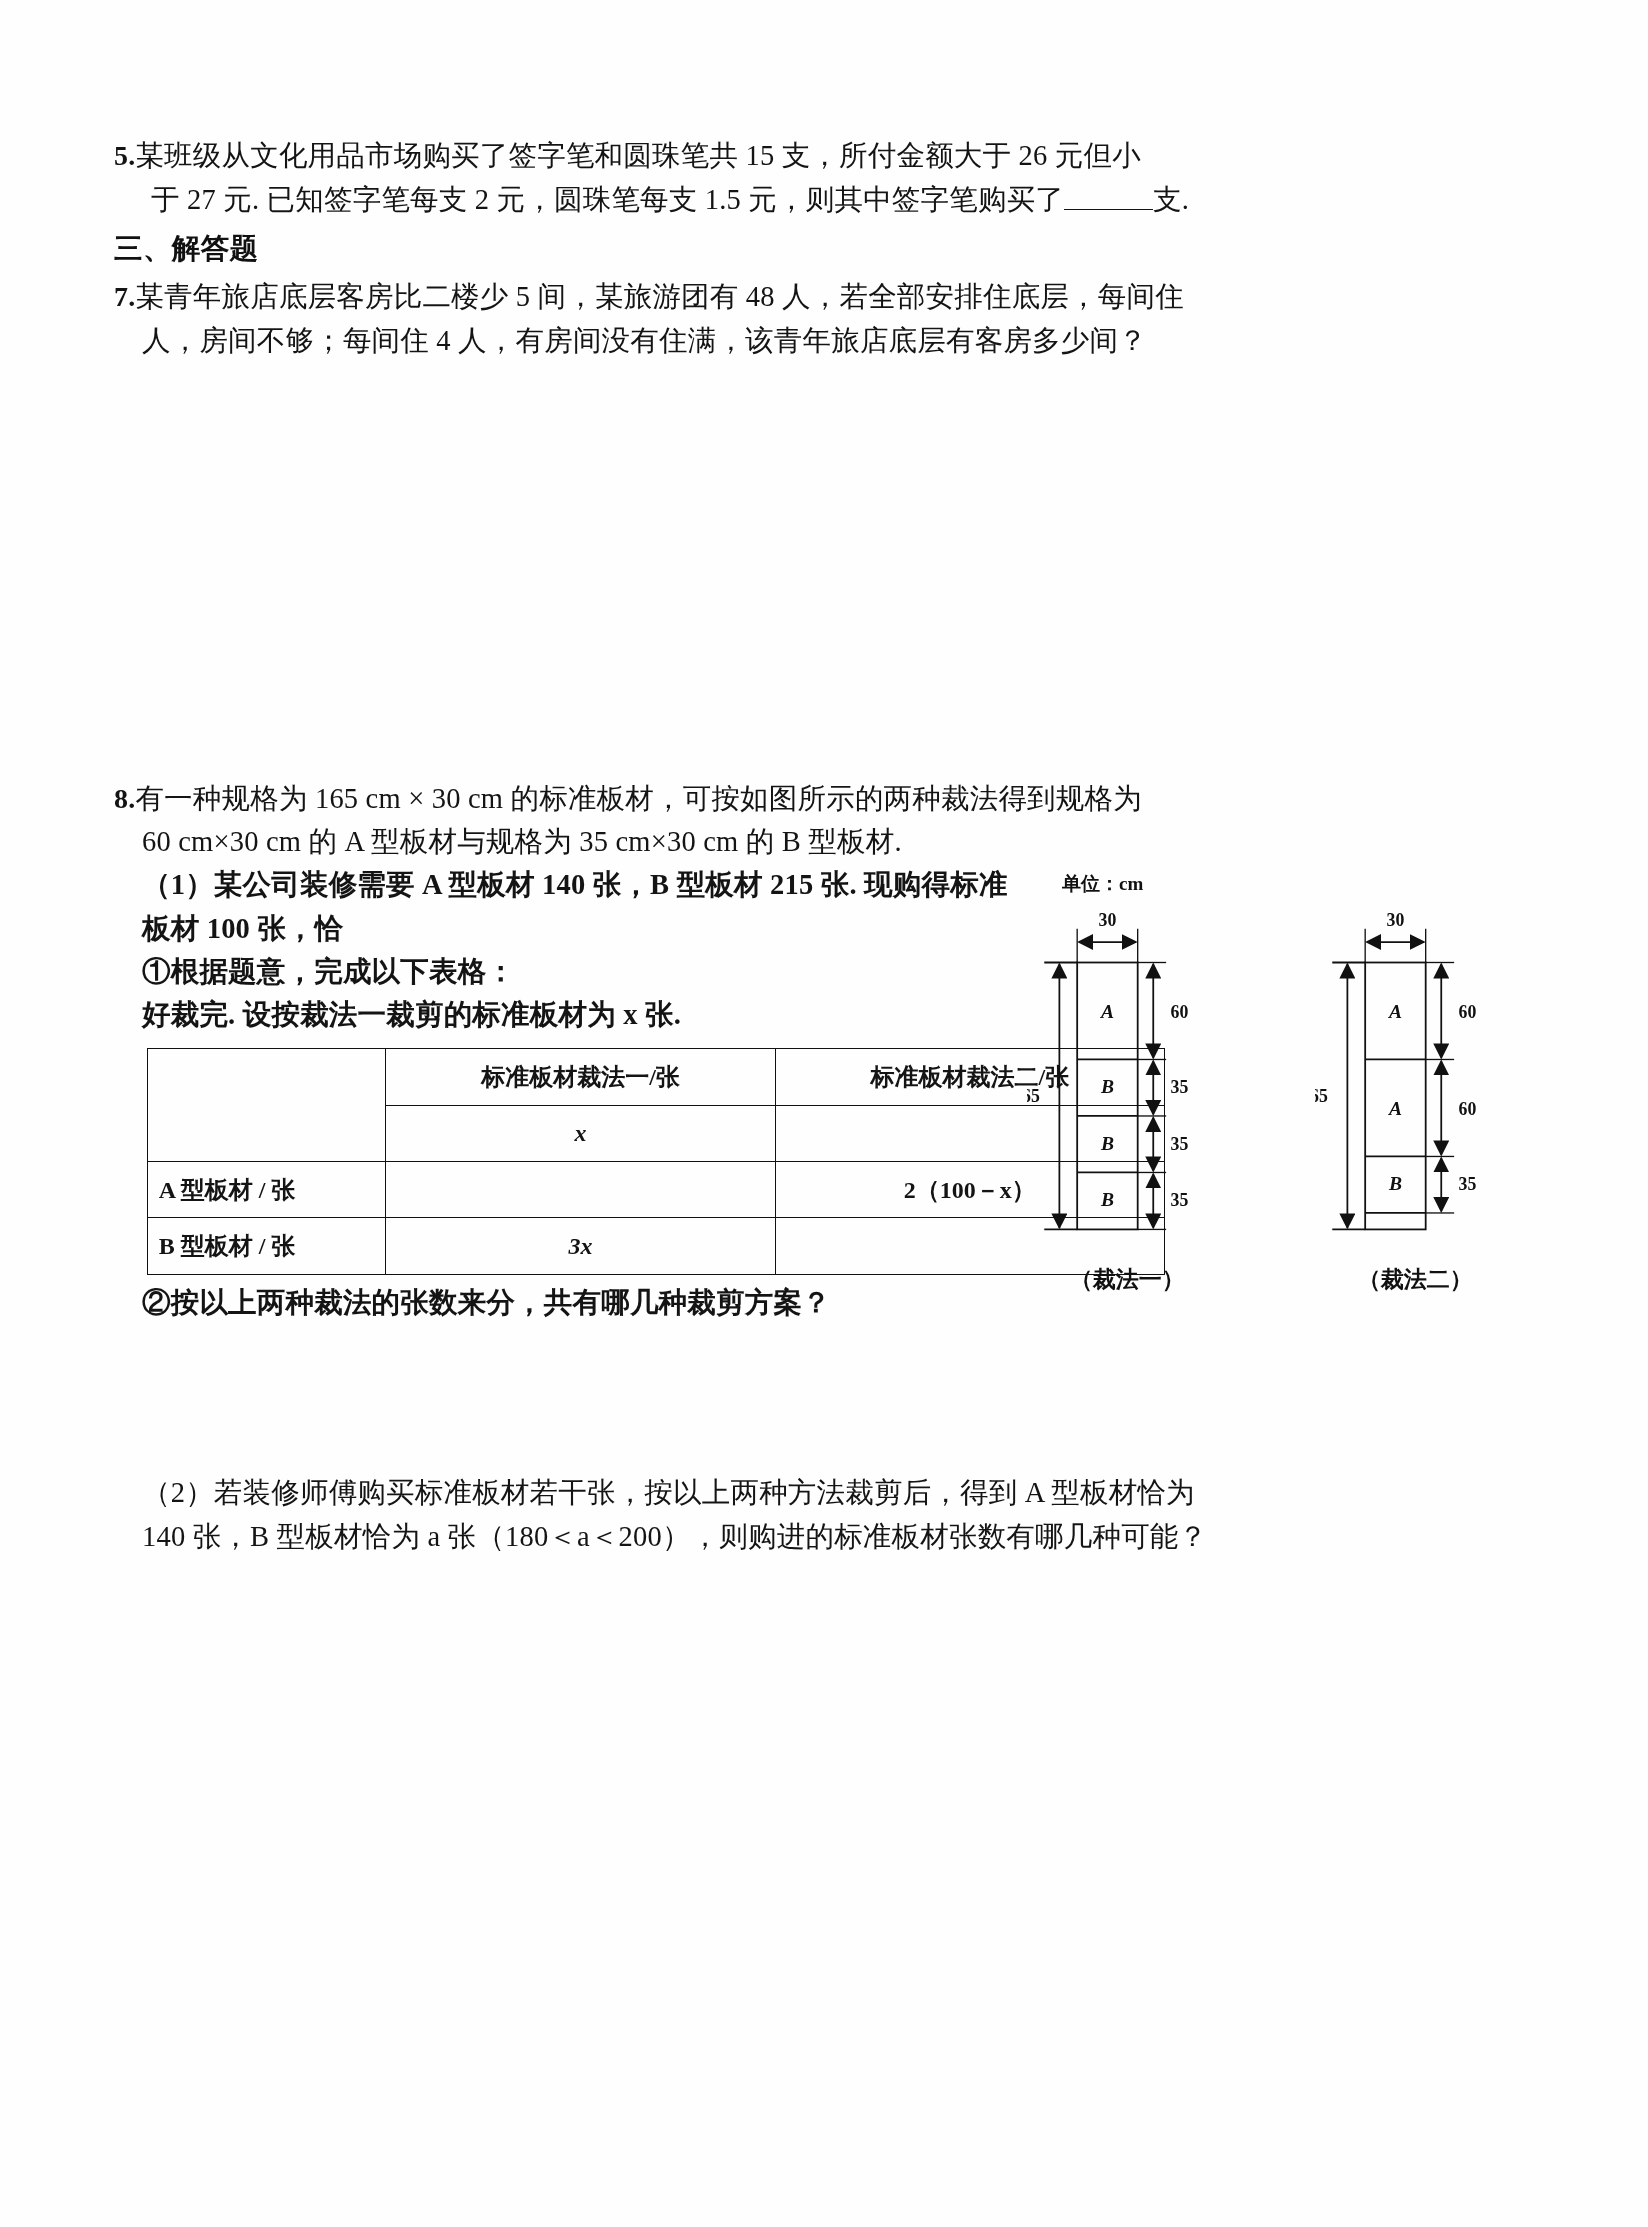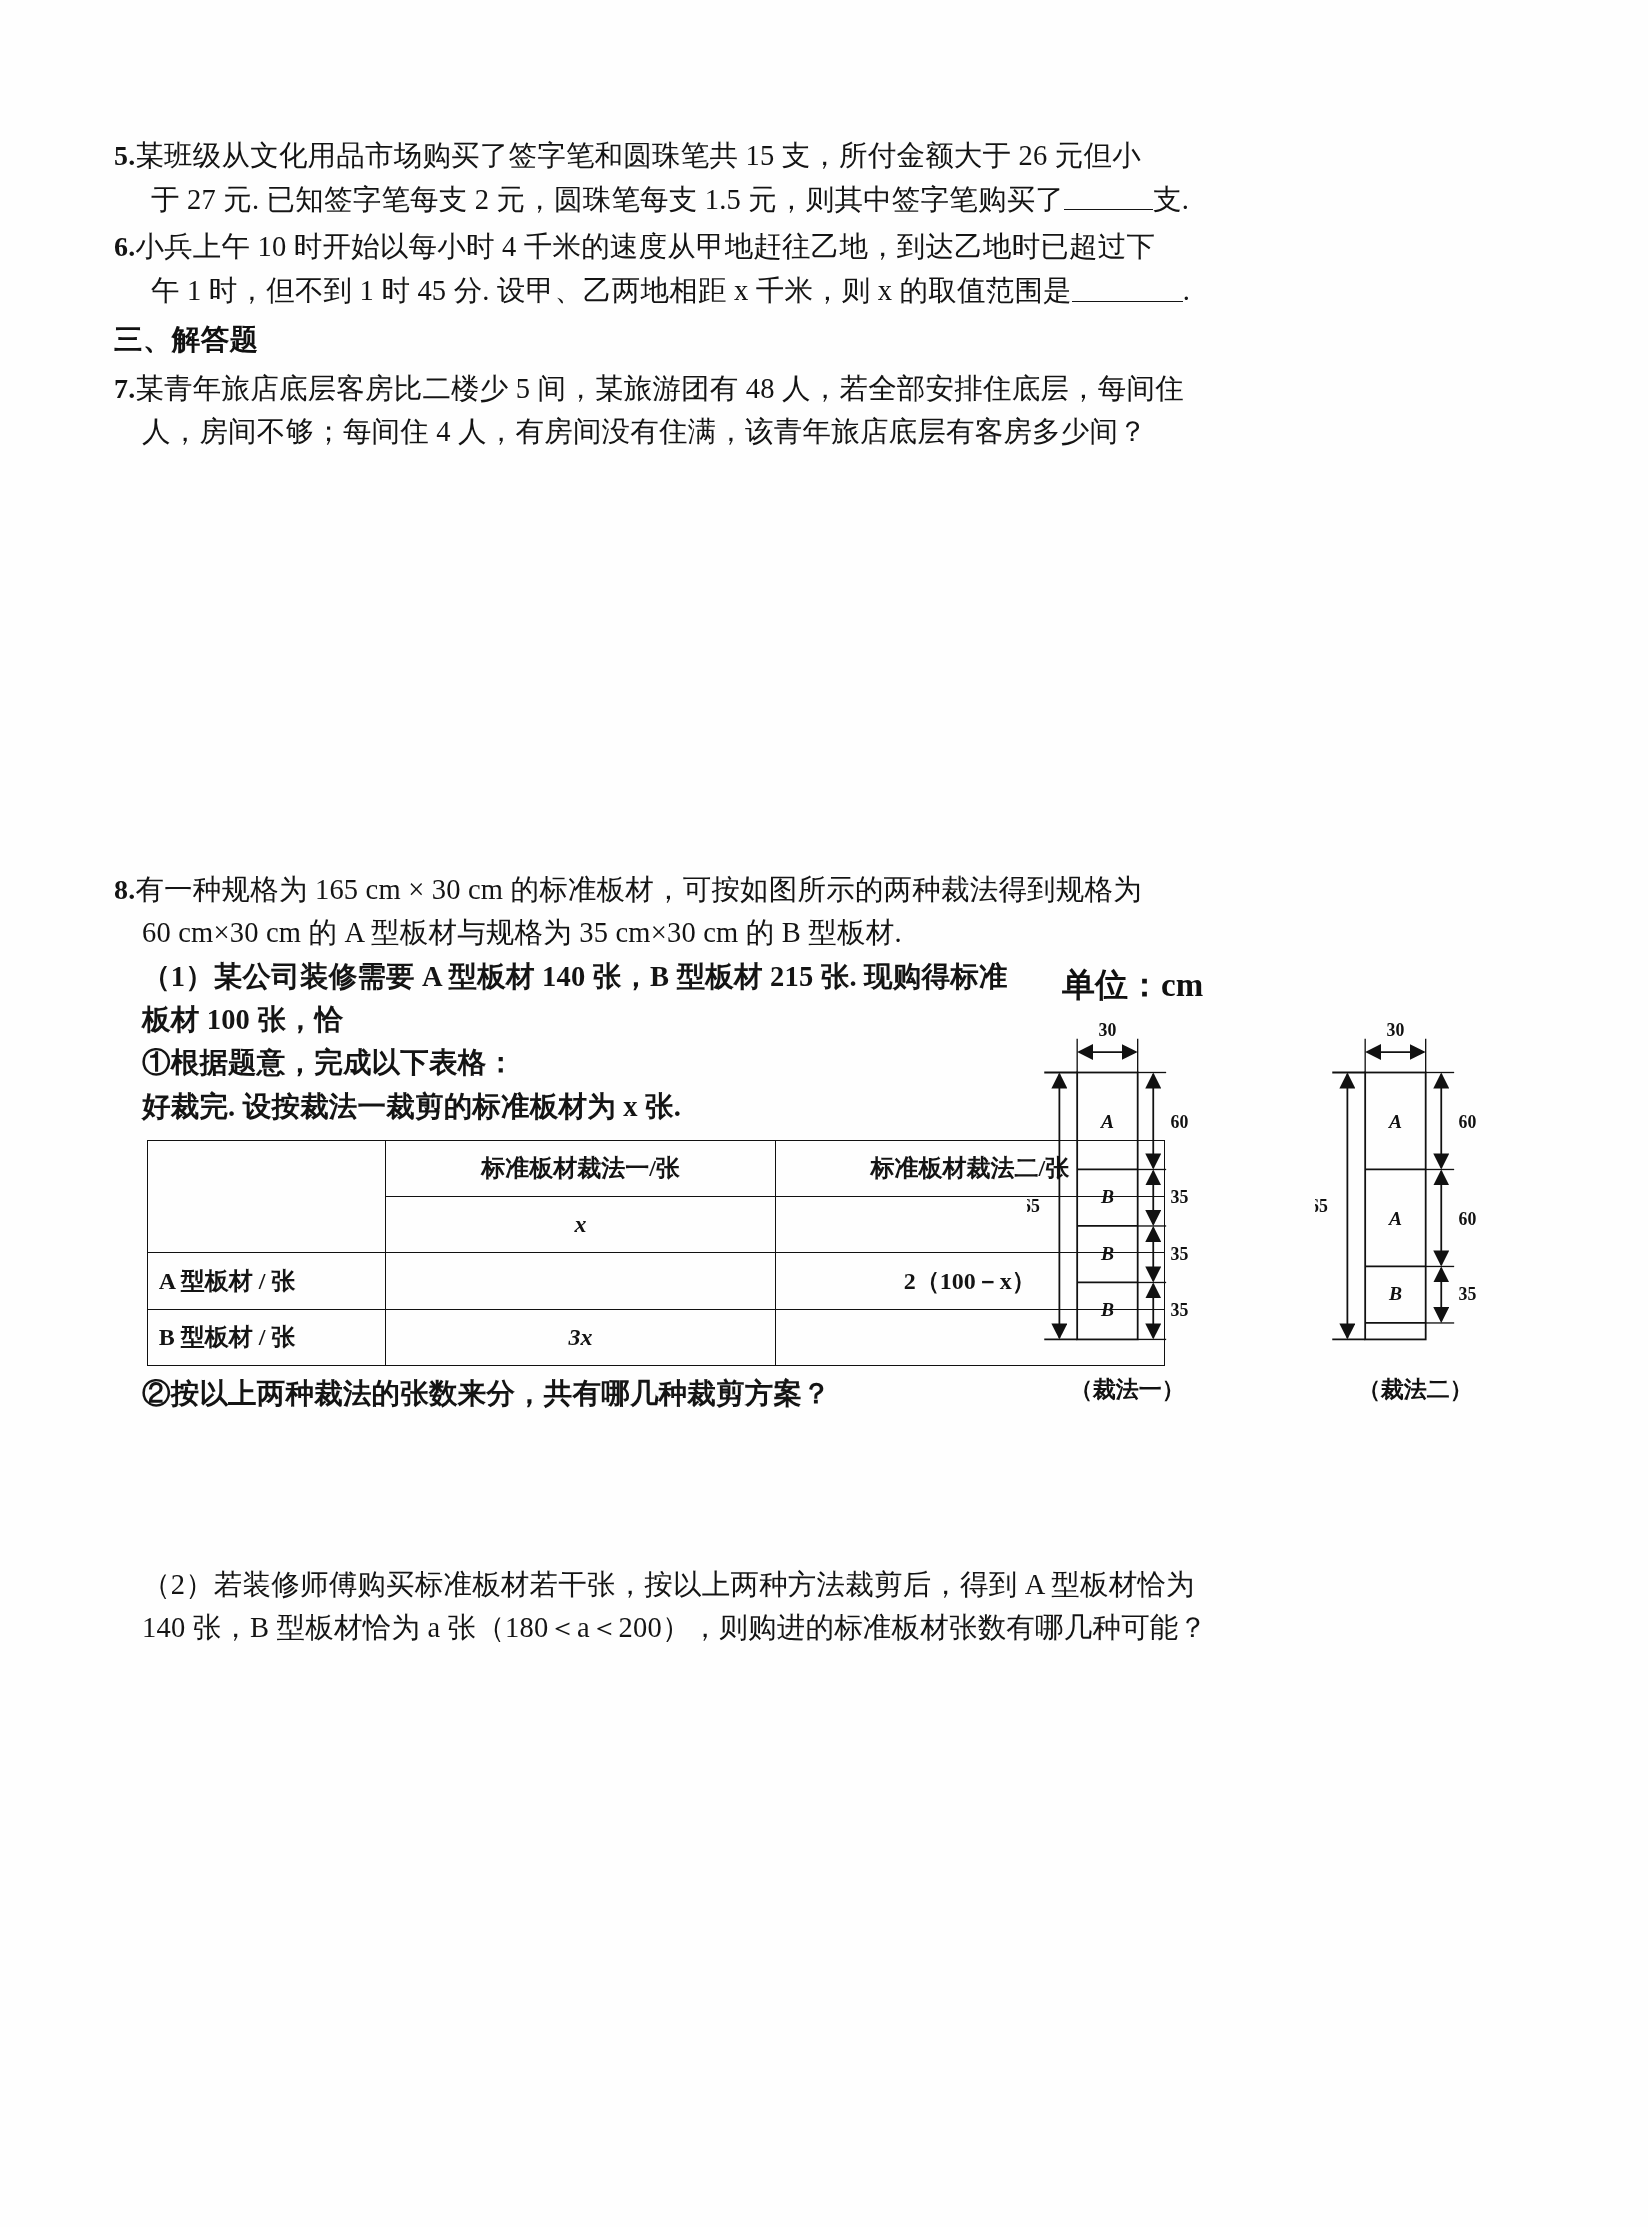--- a/index.html
+++ b/index.html
@@ -118,21 +118,21 @@
   table.cut-table td.lbl {
     width: 223px;
     font-size: 24px;
     padding-left: 10.7px;
     text-align: left;
   }
   .hdr-cell { font-size: 23px; }
 
   
   .unit-cap {
-    font-size: 33px;
+    font-size: 19px;
     margin: 0 0 12.5px 53px;
     white-space: nowrap;
   }
 
   
   .figs {
     display: flex;
     gap: 92px;
     margin-left: 18px;
   }
@@ -154,24 +154,20 @@
 
 <div class="page">
 
   <div class="content">
 
     <div class="prob">
       <div class="line"><span class="num">5.</span><span>某班级从文化用品市场购买了签字笔和圆珠笔共 15 支，所付金额大于 26 元但小</span></div>
       <div class="line indent"><span>于 27 元. 已知签字笔每支 2 元，圆珠笔每支 1.5 元，则其中签字笔购买了</span><span class="blank"></span><span>支.</span></div>
     </div>
 
-    <div class="prob">
-      <div class="line"><span class="num">6.</span><span>小兵上午 10 时开始以每小时 4 千米的速度从甲地赶往乙地，到达乙地时已超过下</span></div>
-      <div class="line indent"><span>午 1 时，但不到 1 时 45 分. 设甲、乙两地相距 x 千米，则 x 的取值范围是</span><span class="blank wide"></span><span>.</span></div>
-    </div>
 
     <div class="sec-head">三、解答题</div>
 
     <div class="prob">
       <div class="line"><span class="num">7.</span><span>某青年旅店底层客房比二楼少 5 间，某旅游团有 48 人，若全部安排住底层，每间住</span></div>
       <div class="line indent2">人，房间不够；每间住 4 人，有房间没有住满，该青年旅店底层有客房多少间？</div>
     </div>
 
     <div class="gap-lg"></div>
 

